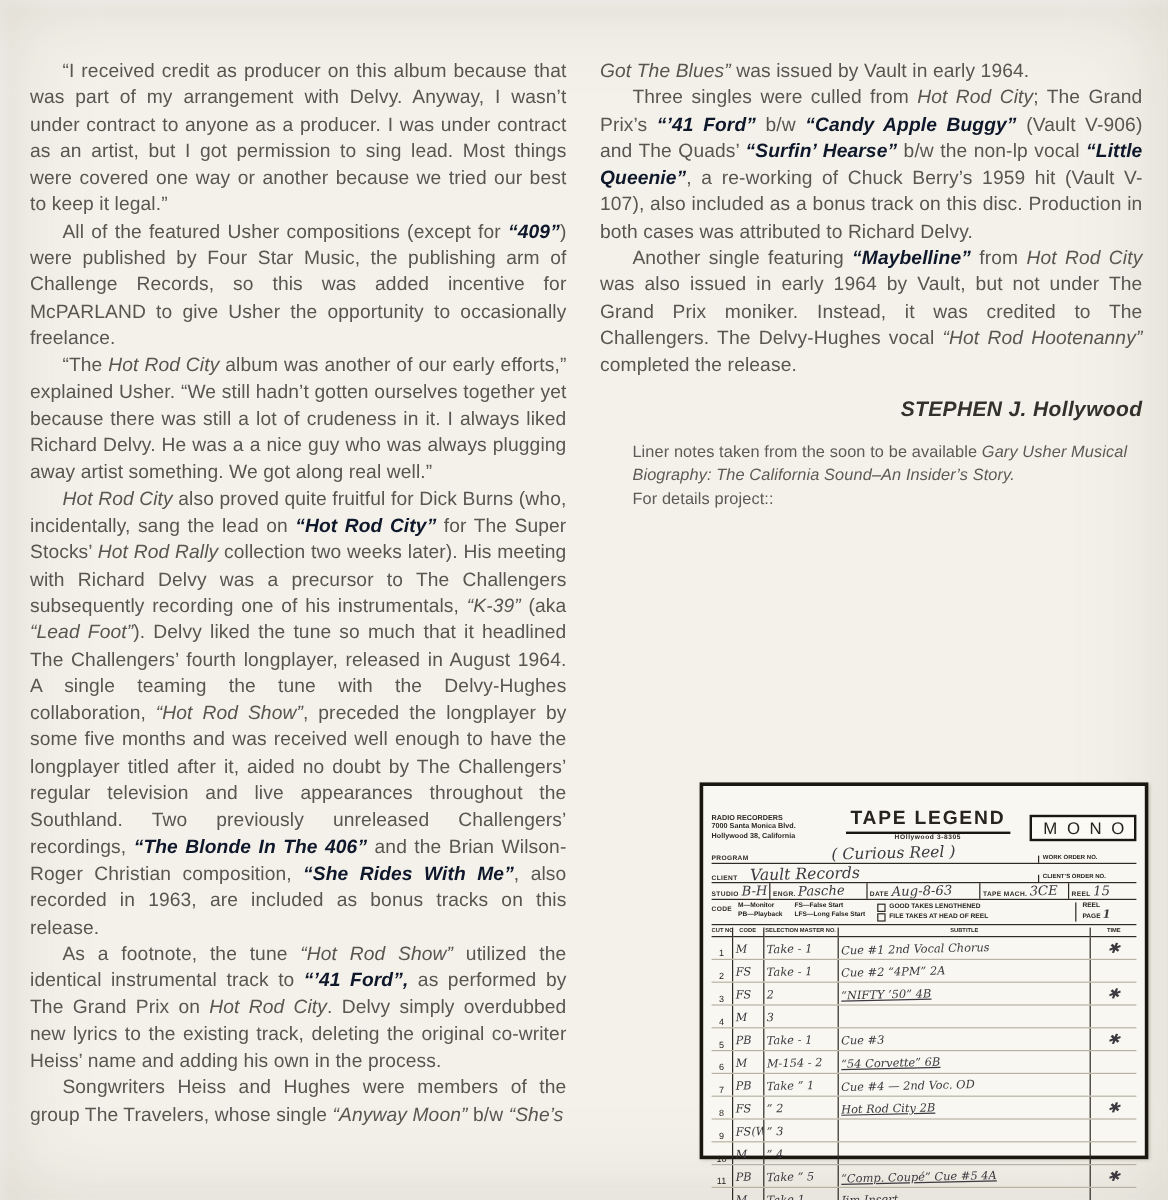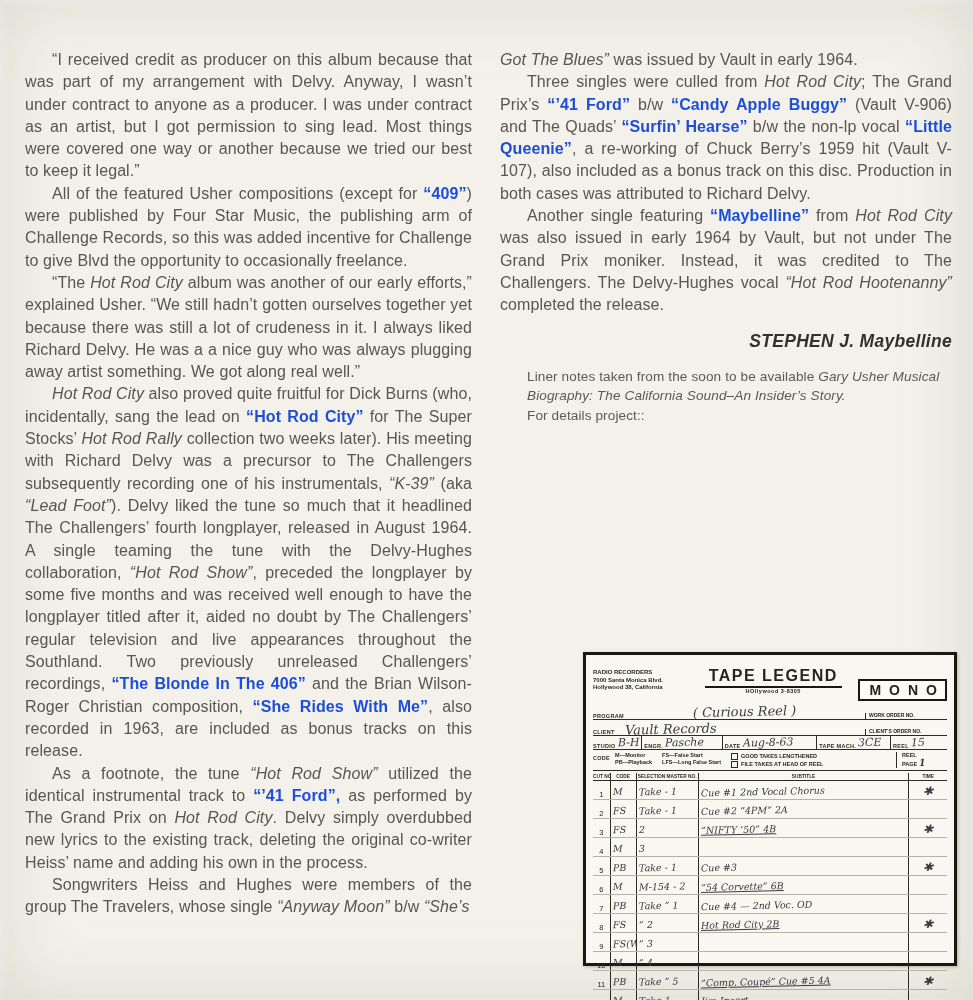--- a/index.html
+++ b/index.html
@@ -16,50 +16,50 @@
   .col{
     position:absolute;top:49px;
     font-size:16px;line-height:22.3px;
     color:#57564f;text-align:justify;
     letter-spacing:.1px;
   }
   .col-left{left:25px;width:447px;}
   .col-right{left:500px;width:452px;}
   .col p{margin:0;padding:0;}
   .col p.indent{text-indent:27px;}
-  .run-bi{font-weight:bold;color:#1d4ed8;}
+  .run-bi{font-weight:bold;font-style:italic;color:#0f172a;}
   .run-i{font-style:italic;}
   .byline{
     margin-top:13px;text-align:right;
     font-weight:bold;font-style:italic;
     font-size:17.5px;color:#32312c;letter-spacing:.3px;
   }
   .contact{
     margin-top:15px;margin-left:27px;
     font-size:13.6px;line-height:19.5px;color:#5b5a53;text-align:left;
   }
   
   .tape-form{
     position:absolute;left:583px;top:652px;width:374px;height:314px;
     box-sizing:border-box;background:#f9f7f1;
     border:3px solid #19170f;
     box-shadow:1px 1px 3px rgba(120,115,95,.45);
     padding:5px 7px 4px 7px;
     color:#26241d;
   }
-  .tf-header{display:flex;justify-content:space-between;align-items:center;}
+  .tf-header{display:flex;justify-content:space-between;align-items:flex-end;}
   .tf-company{font-size:6px;line-height:7.5px;font-weight:bold;color:#2c2a22;width:95px;}
   .tf-titlewrap{text-align:center;flex:1;}
   .tf-title{
     display:inline-block;font-size:16px;font-weight:bold;letter-spacing:1.5px;
     border-bottom:2px solid #19170f;padding:0 4px 1px 4px;
   }
   .tf-phone{font-size:5.5px;font-weight:bold;letter-spacing:.5px;}
   .tf-mono{
-    border:2px solid #19170f;font-size:14px;font-weight:bold;
+    border:2px solid #19170f;font-size:14px;font-weight:normal;
     letter-spacing:8px;padding:1px 0 1px 9px;margin-top:19px;background:#fbfaf5;
   }
   .tf-line{display:flex;align-items:flex-end;border-bottom:1px solid #2c2a22;}
   .tf-lbl{font-size:5.5px;font-weight:bold;color:#2c2a22;letter-spacing:.3px;white-space:nowrap;}
   .tf-rlbl{font-size:5px;font-weight:bold;line-height:5.5px;width:78px;border-left:1px solid #2c2a22;padding:0 0 1px 3px;}
   .hw{
     font-family:"DejaVu Serif", serif;font-style:italic;
     color:#3c3a40;display:inline-block;transform:rotate(-1.3deg);
     white-space:nowrap;
   }
@@ -88,32 +88,32 @@
   .tf-table td .u{text-decoration:underline;}
   .tf-table td.cut{font-size:7.5px;text-align:center;}
 </style>
 </head>
 <body>
 
 <div class="page">
 
   <div class="col col-left">
     <p class="indent"><span>“I received credit as producer on this album because that was part of my arrangement with Delvy.  Anyway, I wasn’t under contract to anyone as a producer.  I was under contract as an artist, but I got permission to sing lead.  Most things were covered one way or another because we tried our best to keep it legal.”</span></p>
-    <p class="indent"><span>All of the featured Usher compositions (except for </span><span class="run-bi">“409”</span><span>) were published by Four Star Music, the publishing arm of Challenge Records, so this was added incentive for Challenge to give Blvd the opportunity to occasionally freelance.</span></p>
+    <p class="indent"><span>All of the featured Usher compositions (except for </span><span class="run-bi">“409”</span><span>) were published by Four Star Music, the publishing arm of Challenge Records, so this was added incentive for McPARLAND to give Usher the opportunity to occasionally freelance.</span></p>
     <p class="indent"><span>“The </span><span class="run-i">Hot Rod City</span><span> album was another of our early efforts,” explained Usher. “We still hadn’t gotten ourselves together yet because there was still a lot of crudeness in it. I always liked Richard Delvy.  He was a a nice guy who was always plugging away artist something.  We got along real well.”</span></p>
     <p class="indent"><span class="run-i">Hot Rod City</span><span> also proved quite fruitful for Dick Burns (who, incidentally, sang the lead on </span><span class="run-bi">“Hot Rod City”</span><span> for The Super Stocks’ </span><span class="run-i">Hot Rod Rally</span><span> collection two weeks later).  His meeting with Richard Delvy was a precursor to The Challengers subsequently recording one of his instrumentals, </span><span class="run-i">“K-39”</span><span> (aka </span><span class="run-i">“Lead Foot”</span><span>).  Delvy liked the tune so much that it headlined The Challengers’ fourth longplayer, released in August 1964.  A single teaming the tune with the Delvy-Hughes collaboration, </span><span class="run-i">“Hot Rod Show”</span><span>, preceded the longplayer by some five months and was received well enough to have the longplayer titled after it, aided no doubt by The Challengers’ regular television and live appearances throughout the Southland.  Two previously unreleased Challengers’ recordings, </span><span class="run-bi">“The Blonde In The 406”</span><span> and the Brian Wilson-Roger Christian composition, </span><span class="run-bi">“She Rides With Me”</span><span>, also recorded in 1963, are included as bonus tracks on this release.</span></p>
     <p class="indent"><span>As a footnote, the tune </span><span class="run-i">“Hot Rod Show”</span><span> utilized the identical instrumental track to </span><span class="run-bi">“’41 Ford”,</span><span> as performed by The Grand Prix on </span><span class="run-i">Hot Rod City</span><span>.  Delvy simply overdubbed new lyrics to the existing track, deleting the original co-writer Heiss’ name and adding his own in the process.</span></p>
     <p class="indent"><span>Songwriters Heiss and Hughes were members of the group The Travelers, whose single </span><span class="run-i">“Anyway Moon”</span><span> b/w </span><span class="run-i">“She’s</span></p>
   </div>
 
   <div class="col col-right">
     <p><span class="run-i">Got The Blues”</span><span> was issued by Vault in early 1964.</span></p>
     <p class="indent"><span>Three singles were culled from </span><span class="run-i">Hot Rod City</span><span>; The Grand Prix’s </span><span class="run-bi">“’41 Ford”</span><span> b/w </span><span class="run-bi">“Candy Apple Buggy”</span><span> (Vault V-906) and The Quads’ </span><span class="run-bi">“Surfin’ Hearse”</span><span> b/w the non-lp vocal </span><span class="run-bi">“Little Queenie”</span><span>, a re-working of Chuck Berry’s 1959 hit (Vault V-107), also included as a bonus track on this disc.  Production in both cases was attributed to Richard Delvy.</span></p>
     <p class="indent"><span>Another single featuring </span><span class="run-bi">“Maybelline”</span><span> from </span><span class="run-i">Hot Rod City</span><span> was also issued in early 1964 by Vault, but not under The Grand Prix moniker.  Instead, it was credited to The Challengers.   The Delvy-Hughes vocal </span><span class="run-i">“Hot Rod Hootenanny”</span><span> completed the release.</span></p>
-    <div class="byline">STEPHEN J. Maybelline</div>
+    <div class="byline">STEPHEN J. Hollywood</div>
     <div class="contact">
       <div><span>Liner notes taken from the soon to be available </span><span class="run-i">Gary Usher Musical Biography: The California Sound–An Insider’s Story.</span></div>
       <div>For details project::</div>
     </div>
   </div>
 
   <div class="tape-form">
     <div class="tf-header">
       <div class="tf-company">
         <div>RADIO RECORDERS</div>

